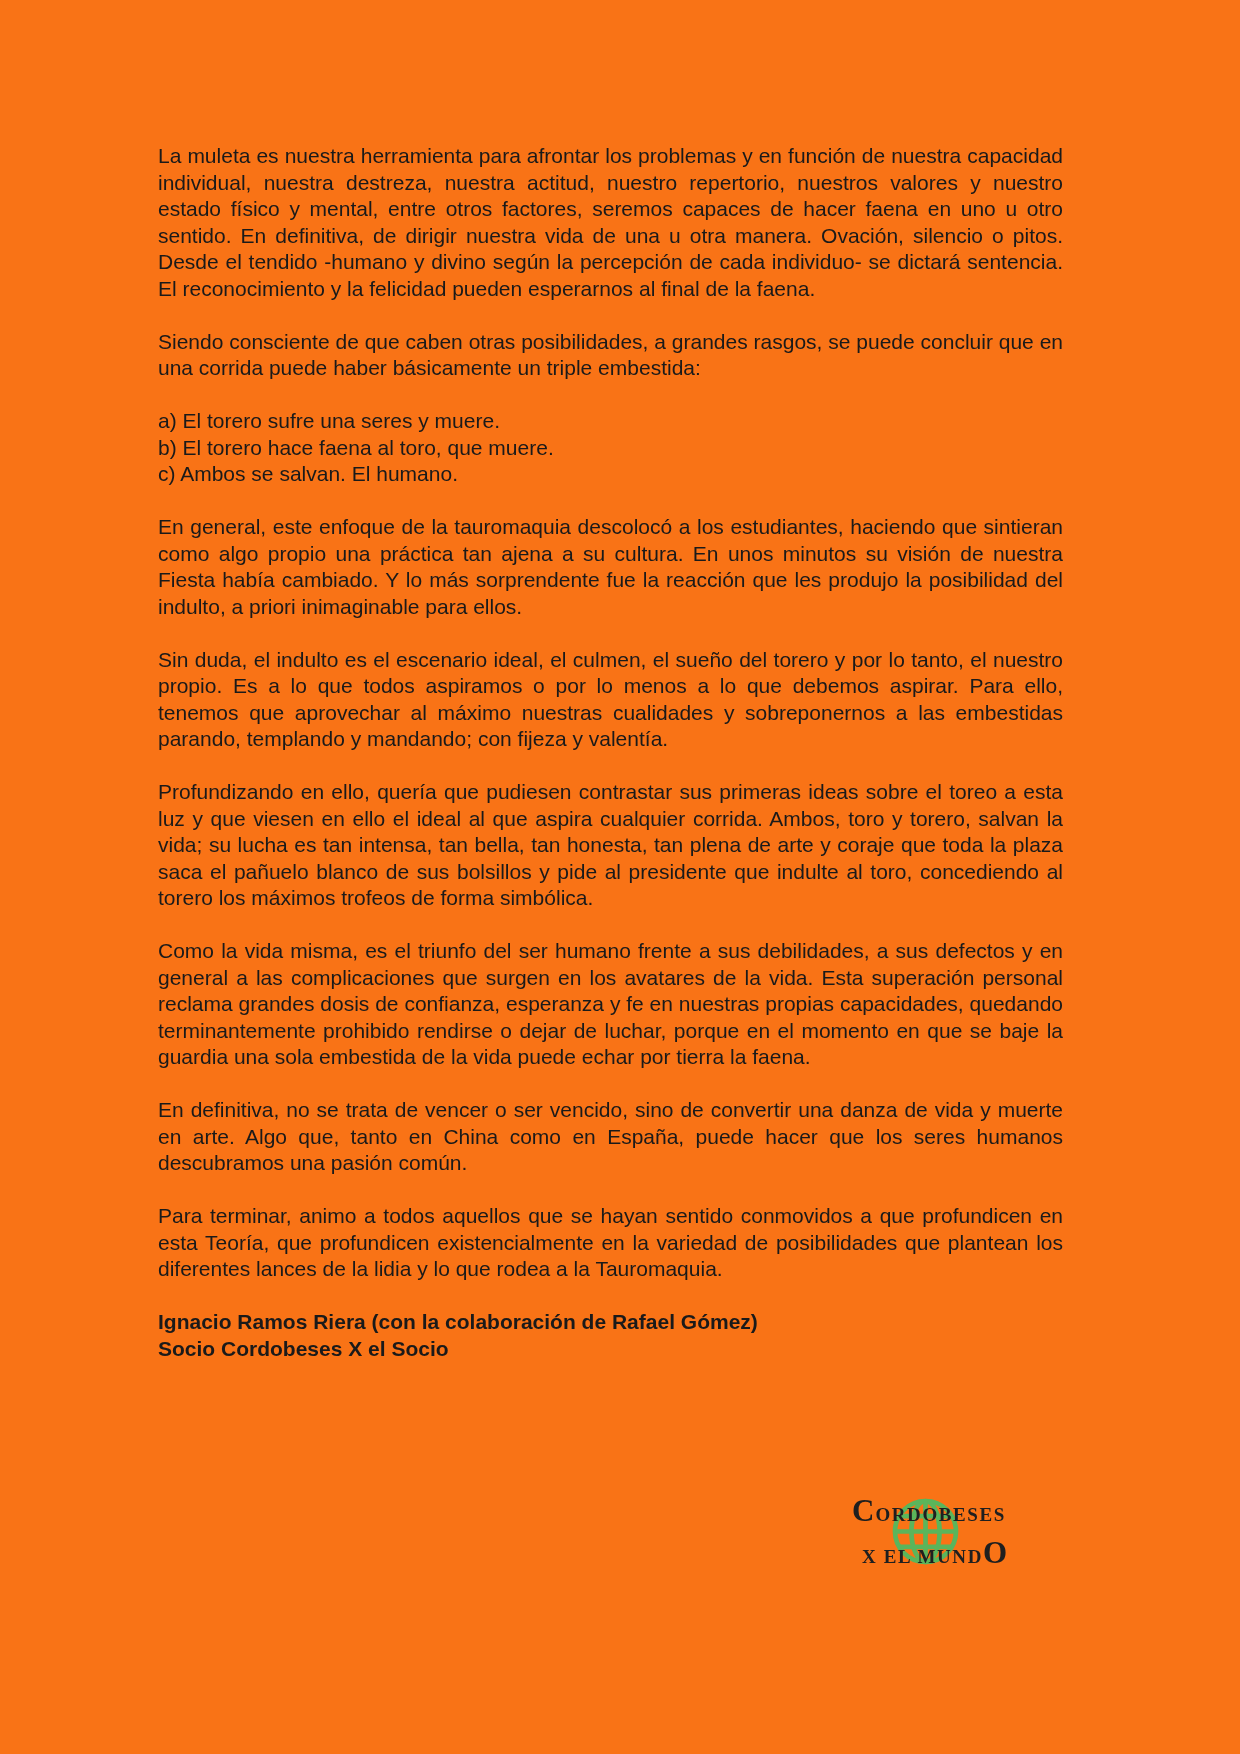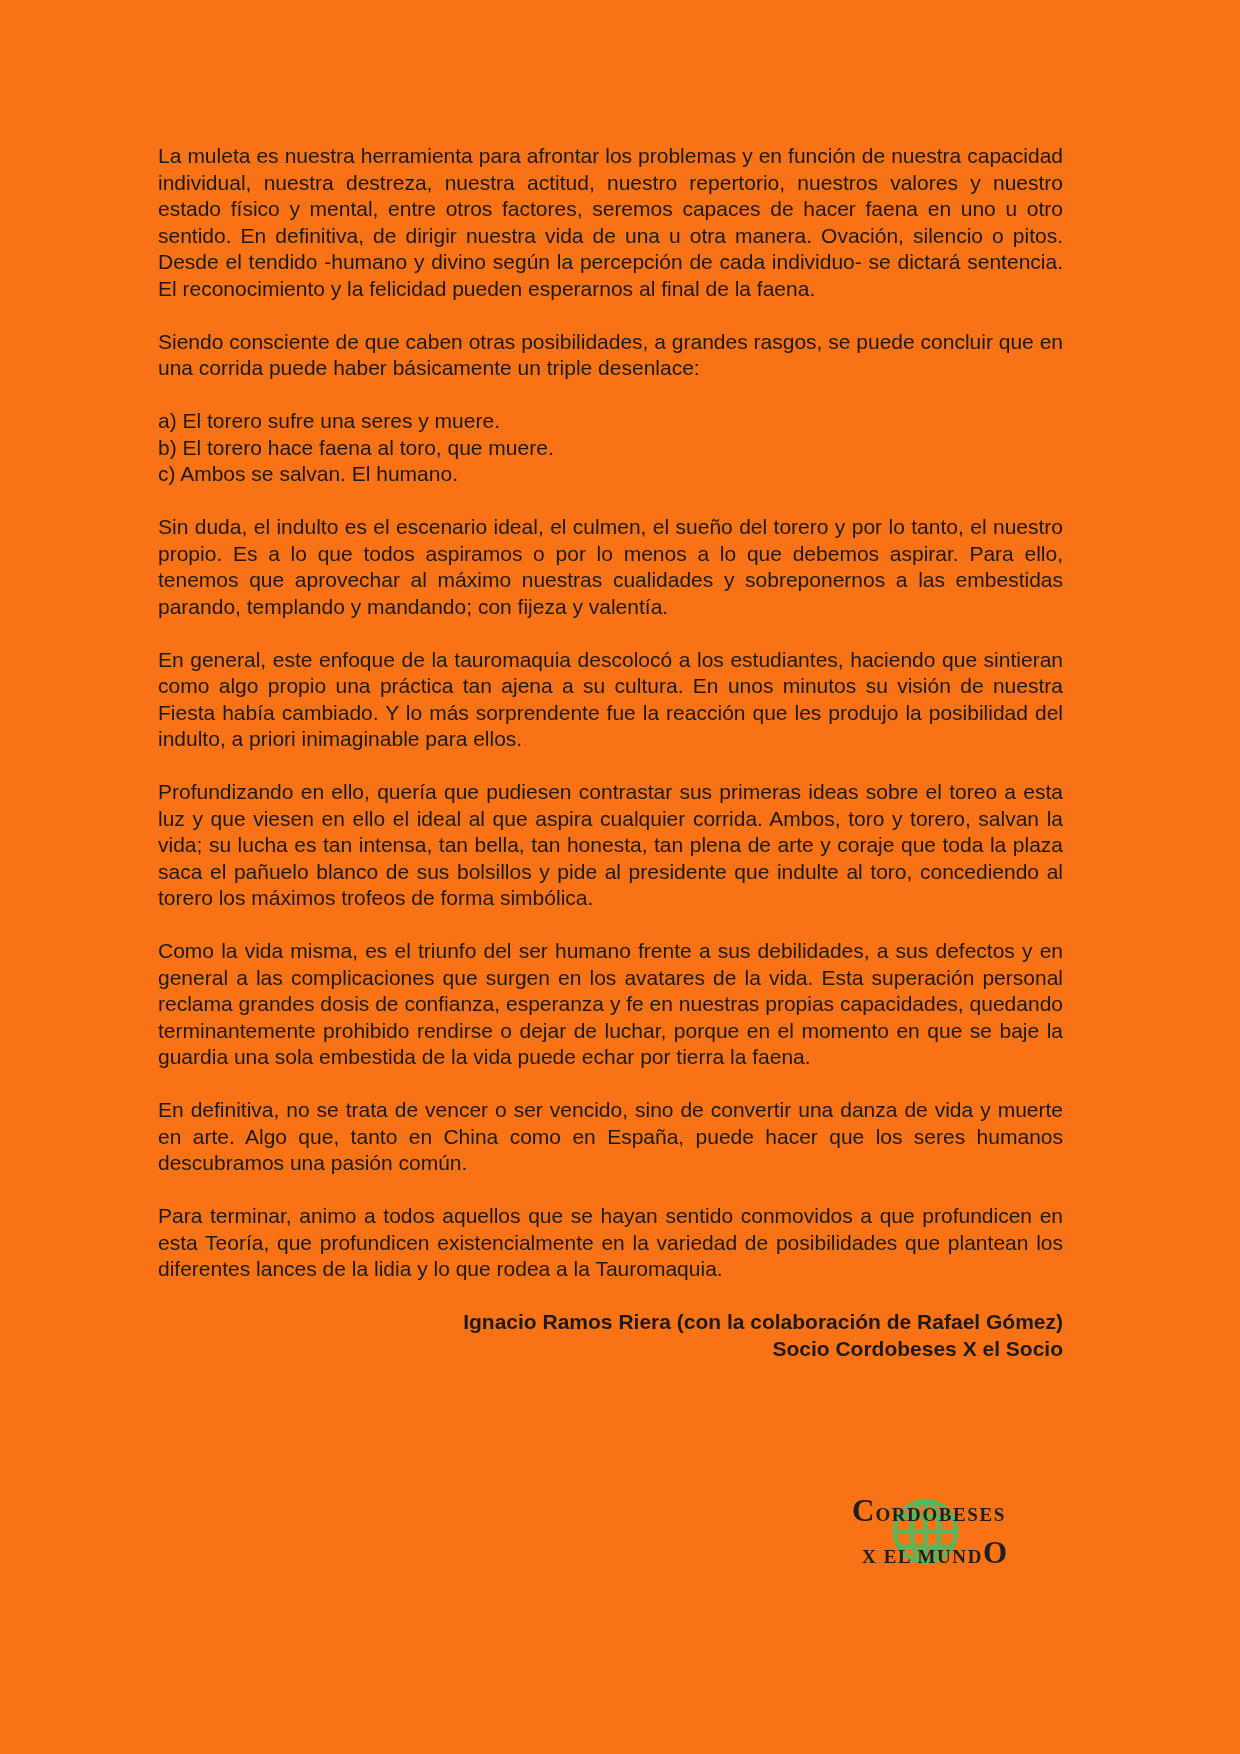--- a/index.html
+++ b/index.html
@@ -22,21 +22,21 @@
     line-height: 26.5px;
   }
   .para {
     margin: 0 0 26.5px 0;
     text-align: justify;
     text-justify: inter-word;
   }
   .list-group { margin: 0 0 26.5px 0; }
   .list-line { text-align: left; margin: 0; }
   .signature-block { margin-top: 0; }
-  .sig-line { font-weight: bold; text-align: right; margin: 0; }
+  .sig-line { font-weight: bold; text-align: left; margin: 0; }
 
   
   .logo {
     position: absolute;
     left: 851px;
     top: 1495px;
     width: 170px;
     height: 78px;
     font-family: "Liberation Serif", serif;
     color: #1f1f1f;
@@ -62,30 +62,30 @@
   .logo-big   { font-size: 31px; letter-spacing: 1px; line-height: 1; }
   .logo-small { font-size: 19px; letter-spacing: 1.6px; line-height: 1; text-align: right; }
 </style>
 </head>
 <body>
 
 <div class="page">
 
   <div class="content">
     <p class="para">La muleta es nuestra herramienta para afrontar los problemas y en función de nuestra capacidad individual, nuestra destreza, nuestra actitud, nuestro repertorio, nuestros valores y nuestro estado físico y mental, entre otros factores, seremos capaces de hacer faena en uno u otro sentido. En definitiva, de dirigir nuestra vida de una u otra manera. Ovación, silencio o pitos. Desde el tendido -humano y divino según la percepción de cada individuo- se dictará sentencia. El reconocimiento y la felicidad pueden esperarnos al final de la faena.</p>
-    <p class="para">Siendo consciente de que caben otras posibilidades, a grandes rasgos, se puede concluir que en una corrida puede haber básicamente un triple desenlace:</p>
+    <p class="para">Siendo consciente de que caben otras posibilidades, a grandes rasgos, se puede concluir que en una corrida puede haber básicamente un triple embestida:</p>
 
     <div class="list-group">
       <p class="list-line">a) El torero sufre una seres y muere.</p>
       <p class="list-line">b) El torero hace faena al toro, que muere.</p>
       <p class="list-line">c) Ambos se salvan. El humano.</p>
     </div>
 
+    <p class="para">En general, este enfoque de la tauromaquia descolocó a los estudiantes, haciendo que sintieran como algo propio una práctica tan ajena a su cultura. En unos minutos su visión de nuestra Fiesta había cambiado. Y lo más sorprendente fue la reacción que les produjo la posibilidad del indulto, a priori inimaginable para ellos.</p>
     <p class="para">Sin duda, el indulto es el escenario ideal, el culmen, el sueño del torero y por lo tanto, el nuestro propio. Es a lo que todos aspiramos o por lo menos a lo que debemos aspirar. Para ello, tenemos que aprovechar al máximo nuestras cualidades y sobreponernos a las embestidas parando, templando y mandando; con fijeza y valentía.</p>
-    <p class="para">En general, este enfoque de la tauromaquia descolocó a los estudiantes, haciendo que sintieran como algo propio una práctica tan ajena a su cultura. En unos minutos su visión de nuestra Fiesta había cambiado. Y lo más sorprendente fue la reacción que les produjo la posibilidad del indulto, a priori inimaginable para ellos.</p>
     <p class="para">Profundizando en ello, quería que pudiesen contrastar sus primeras ideas sobre el toreo a esta luz y que viesen en ello el ideal al que aspira cualquier corrida. Ambos, toro y torero, salvan la vida; su lucha es tan intensa, tan bella, tan honesta, tan plena de arte y coraje que toda la plaza saca el pañuelo blanco de sus bolsillos y pide al presidente que indulte al toro, concediendo al torero los máximos trofeos de forma simbólica.</p>
     <p class="para">Como la vida misma, es el triunfo del ser humano frente a sus debilidades, a sus defectos y en general a las complicaciones que surgen en los avatares de la vida. Esta superación personal reclama grandes dosis de confianza, esperanza y fe en nuestras propias capacidades, quedando terminantemente prohibido rendirse o dejar de luchar, porque en el momento en que se baje la guardia una sola embestida de la vida puede echar por tierra la faena.</p>
     <p class="para">En definitiva, no se trata de vencer o ser vencido, sino de convertir una danza de vida y muerte en arte. Algo que, tanto en China como en España, puede hacer que los seres humanos descubramos una pasión común.</p>
     <p class="para">Para terminar, animo a todos aquellos que se hayan sentido conmovidos a que profundicen en esta Teoría, que profundicen existencialmente en la variedad de posibilidades que plantean los diferentes lances de la lidia y lo que rodea a la Tauromaquia.</p>
 
     <div class="signature-block">
       <p class="sig-line">Ignacio Ramos Riera (con la colaboración de Rafael Gómez)</p>
       <p class="sig-line">Socio Cordobeses X el Socio</p>
     </div>
   </div>

